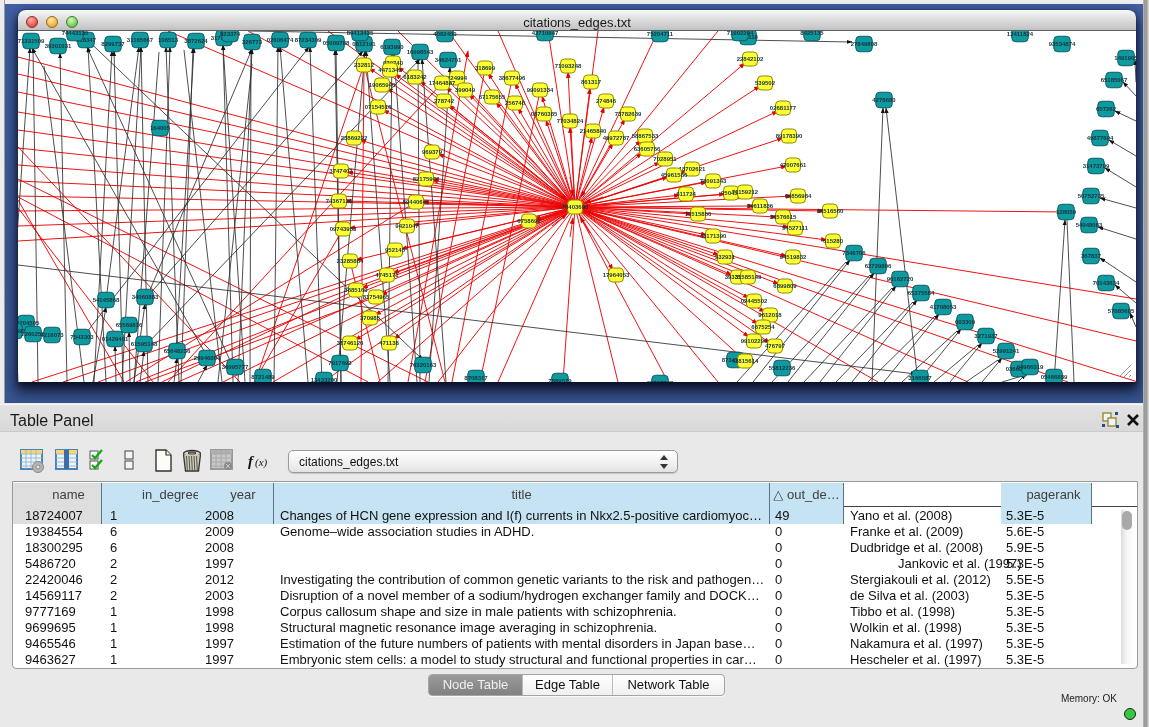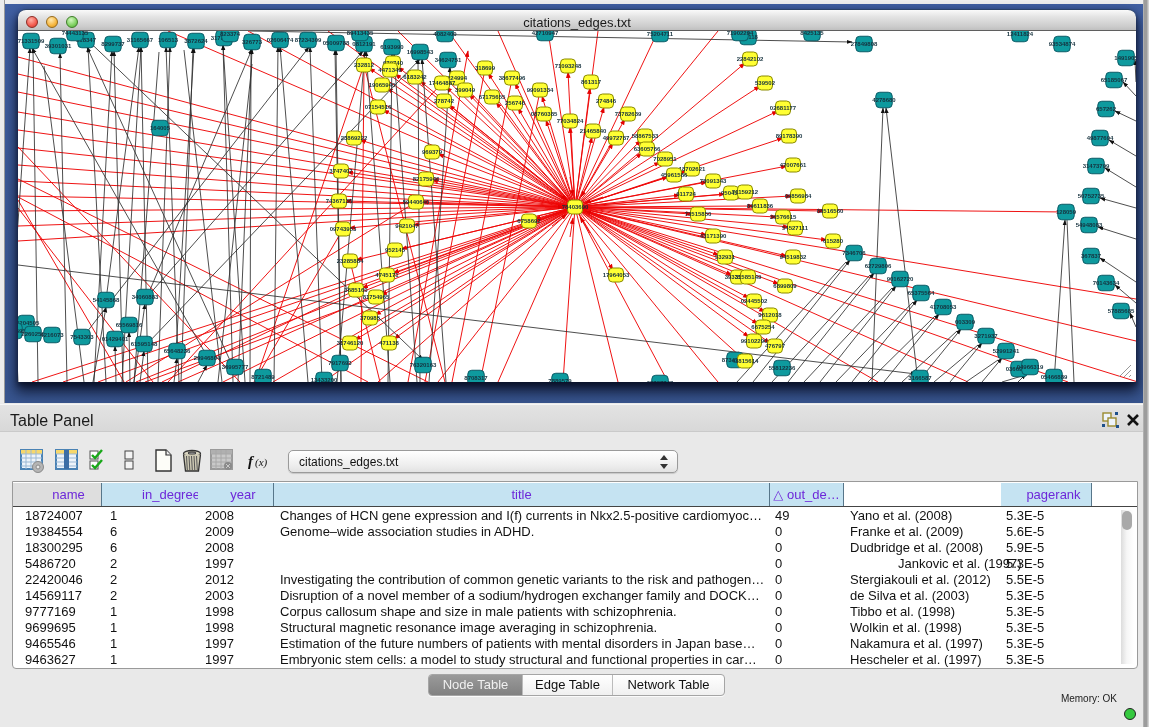--- a/index.html
+++ b/index.html
@@ -9,21 +9,21 @@
 #tbar{position:absolute;left:0;top:0;width:100%;height:22px;border-radius:8px 8px 0 0;background:linear-gradient(180deg,#fafafa,#e3e3e3 35%,#cdcdcd 80%,#bfbfbf);border-bottom:1px solid #5f5f5f;border-top:1px solid #2c4368;box-sizing:border-box}
 #tbar .tl{position:absolute;font-size:13px;color:#1a1a1a;width:100%;text-align:center;top:5px}
 .lamp{position:absolute;top:6px;width:12px;height:12px;border-radius:50%;box-sizing:border-box}
 #canvas{position:absolute;left:0;top:22px;width:1118px;height:351px;background:#fff;overflow:hidden}
 #panel{position:absolute;left:0;top:403px;width:1149px;height:324px;background:#e9e9e9}
 #phead{position:absolute;left:0;top:1px;width:1149px;height:28px;background:linear-gradient(180deg,#e3e3e3,#d8d8d8);border-top:1px solid #f5f5f5;border-bottom:1px solid #cacaca;box-sizing:border-box}
 #phead .pt{position:absolute;left:10px;top:7px;font-size:16px;color:#1a1a1a}
 #combo{position:absolute;left:288px;top:47px;width:390px;height:23px;border:1px solid #9a9a9a;border-radius:5px;background:linear-gradient(180deg,#fff,#ededed 70%,#e2e2e2);box-sizing:border-box;box-shadow:0 1px 1px rgba(0,0,0,.15)}
 #combo .cl{position:absolute;left:10px;top:4px;font-size:12px;color:#111}
 #tblwrap{position:absolute;left:12px;top:78px;width:1126px;height:188px;background:#fff;border:1px solid #9a9a9a;border-radius:0 0 4px 4px;box-sizing:border-box}
-.hc{position:absolute;top:0;height:23px;border-right:1px solid #57768a;font-size:13px;color:#6d28d9;text-align:center;line-height:24px;overflow:hidden}
+.hc{position:absolute;top:0;height:41px;border-right:1px solid #57768a;font-size:13px;color:#404040;text-align:center;line-height:24px;overflow:hidden}
 #thead{position:absolute;left:0;top:1px;width:1124px;height:23px;border-bottom:1px solid #444;background:#fff}
 #tbody{position:absolute;left:0;top:26px;width:1124px;height:160px;overflow:hidden}
 .dr{position:absolute;left:0;width:1124px;height:16px}
 .dc{position:absolute;top:0;height:16px;font-size:13px;color:#111;line-height:16px;white-space:nowrap;overflow:hidden}
 #vsb{position:absolute;right:3px;top:28px;width:13px;height:154px;background:linear-gradient(90deg,#dcdcdc,#f6f6f6 45%,#fff);}
 #vsb .th{position:absolute;left:1px;top:1px;width:10px;height:19px;border-radius:5px;background:#a9a9a9}
 #tabs{position:absolute;left:428px;top:271px;width:295px;height:20px;border:1px solid #a5a5a5;border-radius:4px;background:linear-gradient(180deg,#fff,#f0f0f0);box-shadow:0 1px 0 rgba(255,255,255,.8)}
 .tab{position:absolute;top:0;height:20px;font-size:13px;line-height:20px;text-align:center;color:#111}
 #mem{position:absolute;right:32px;top:290px;font-size:10px;color:#222}
 #lampG{position:absolute;right:13px;top:305px;width:12px;height:12px;border-radius:50%;background:#35c93f;border:1.5px solid #222;box-sizing:border-box}

